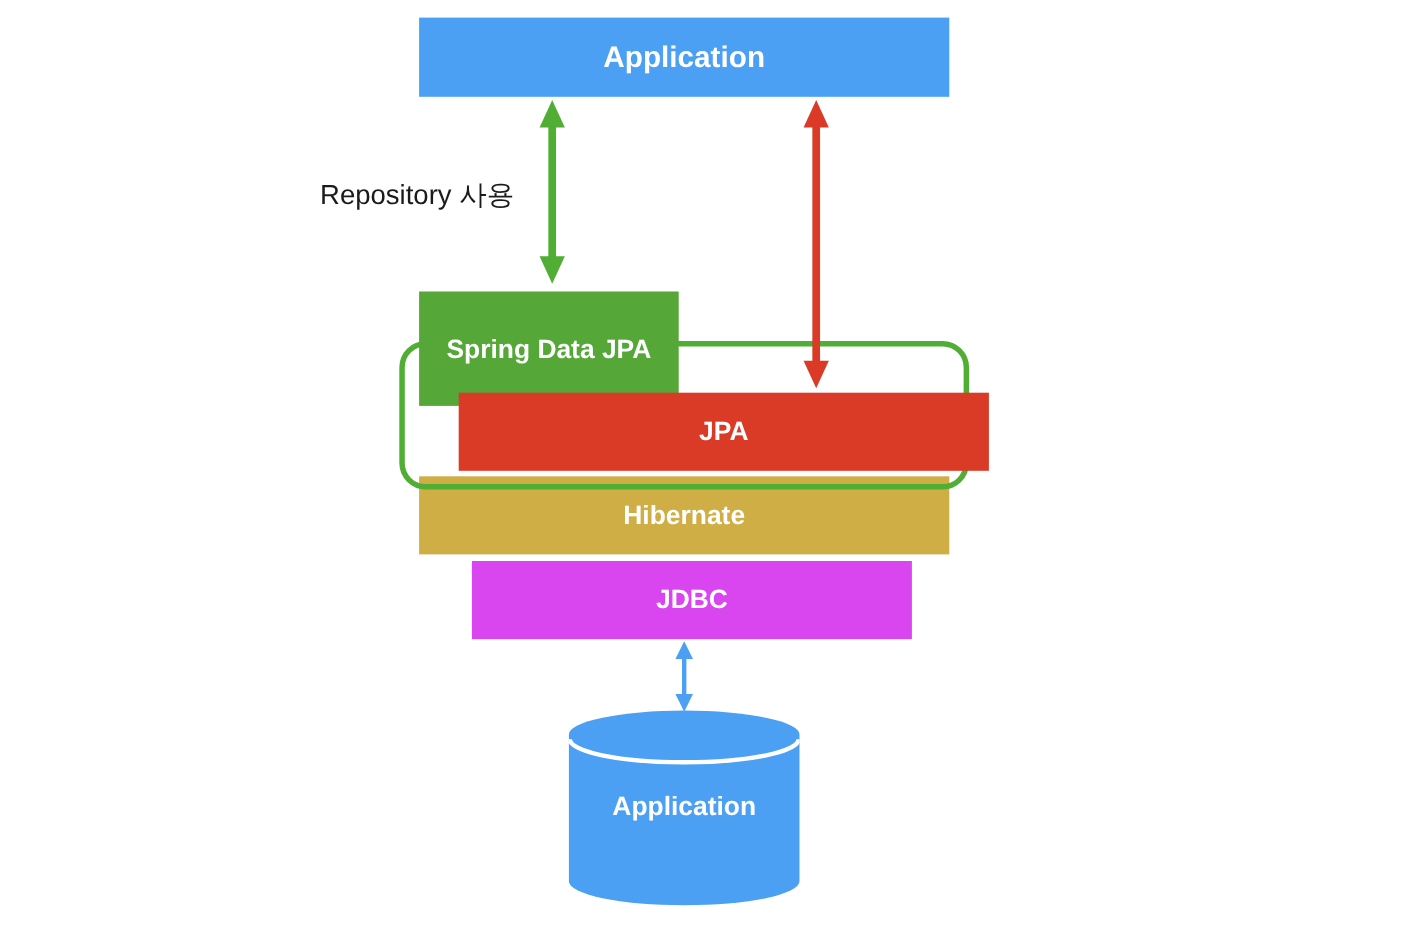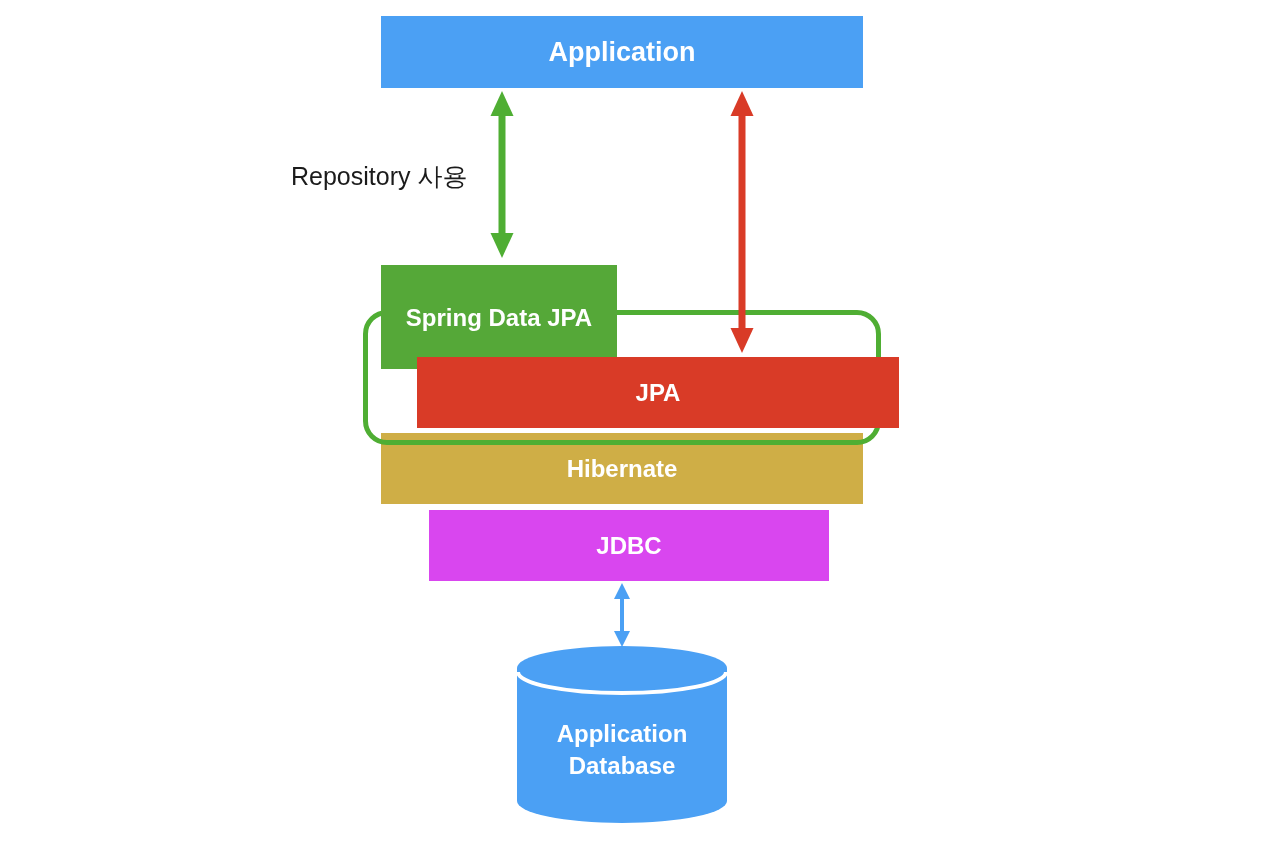--- a/index.html
+++ b/index.html
@@ -113,16 +113,15 @@
     <polygon points="9,0 17,16 1,16" fill="#4BA0F4"></polygon>
     <polygon points="9,64 17,48 1,48" fill="#4BA0F4"></polygon>
   </svg>
 
   <svg class="cylinder-svg" width="210" height="180" viewBox="0 0 210 180">
     <path d="M0,23 A105,22 0 0 1 210,23 L210,156 A105,22 0 0 1 0,156 Z" fill="#4BA0F4"></path>
     <path d="M1,27 A104,21 0 0 0 209,27" fill="none" stroke="#ffffff" stroke-width="4"></path>
   </svg>
   <div class="cylinder-label">
     <div>Application</div>
-    <div>Database</div>
   </div>
 
 </div>
 
 </body></html>

